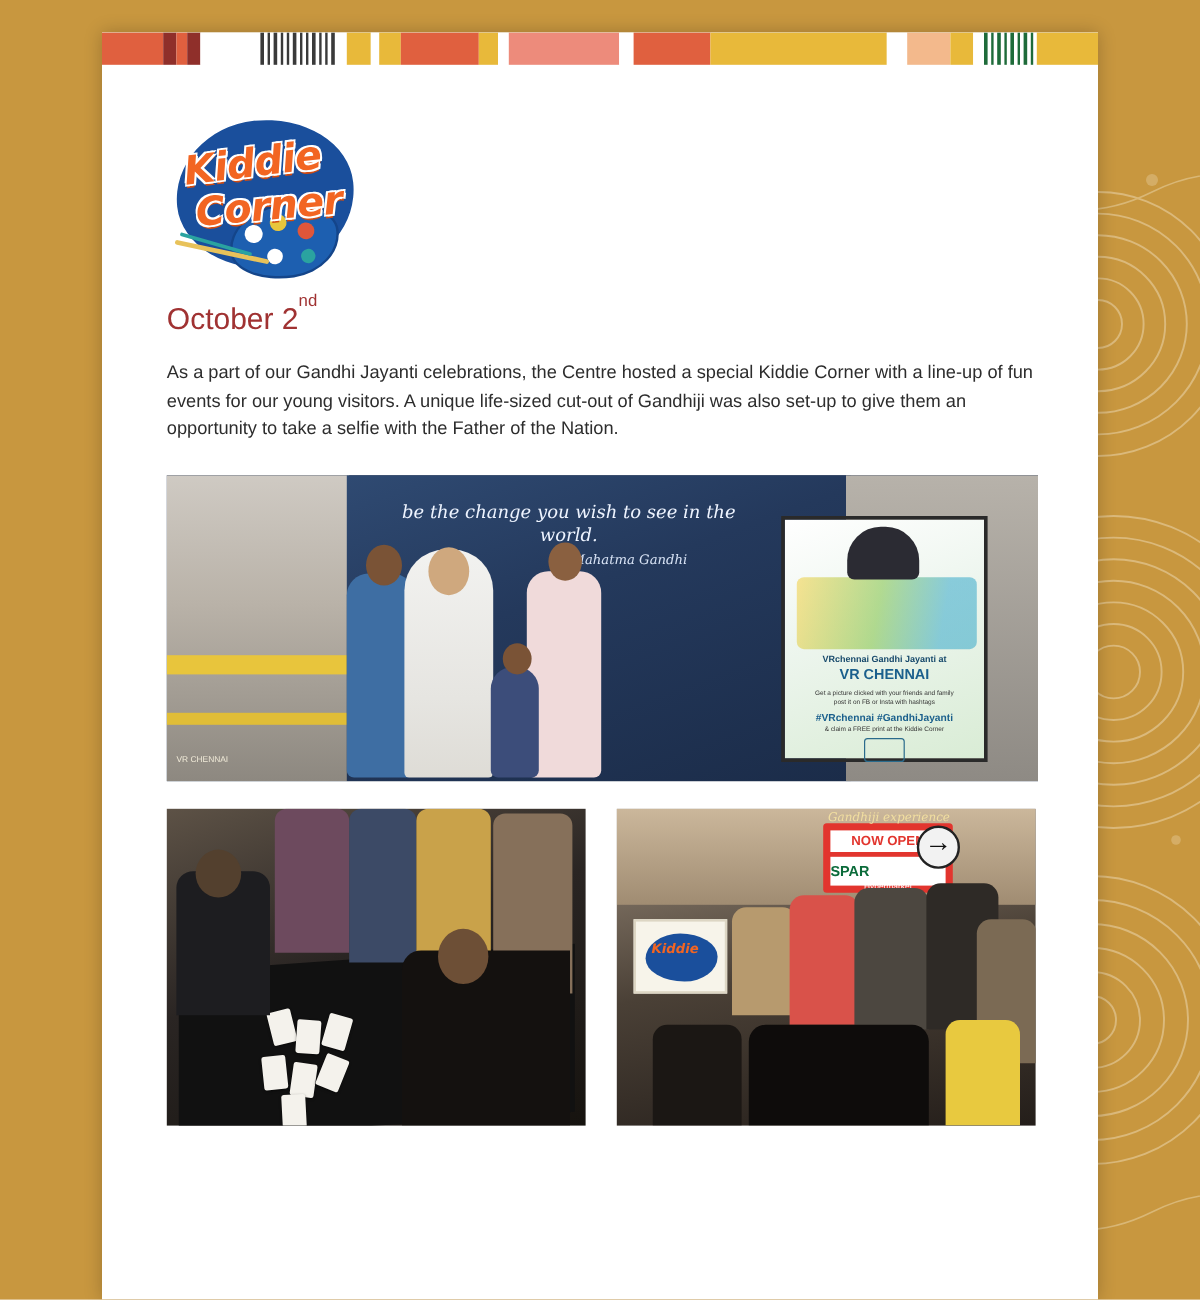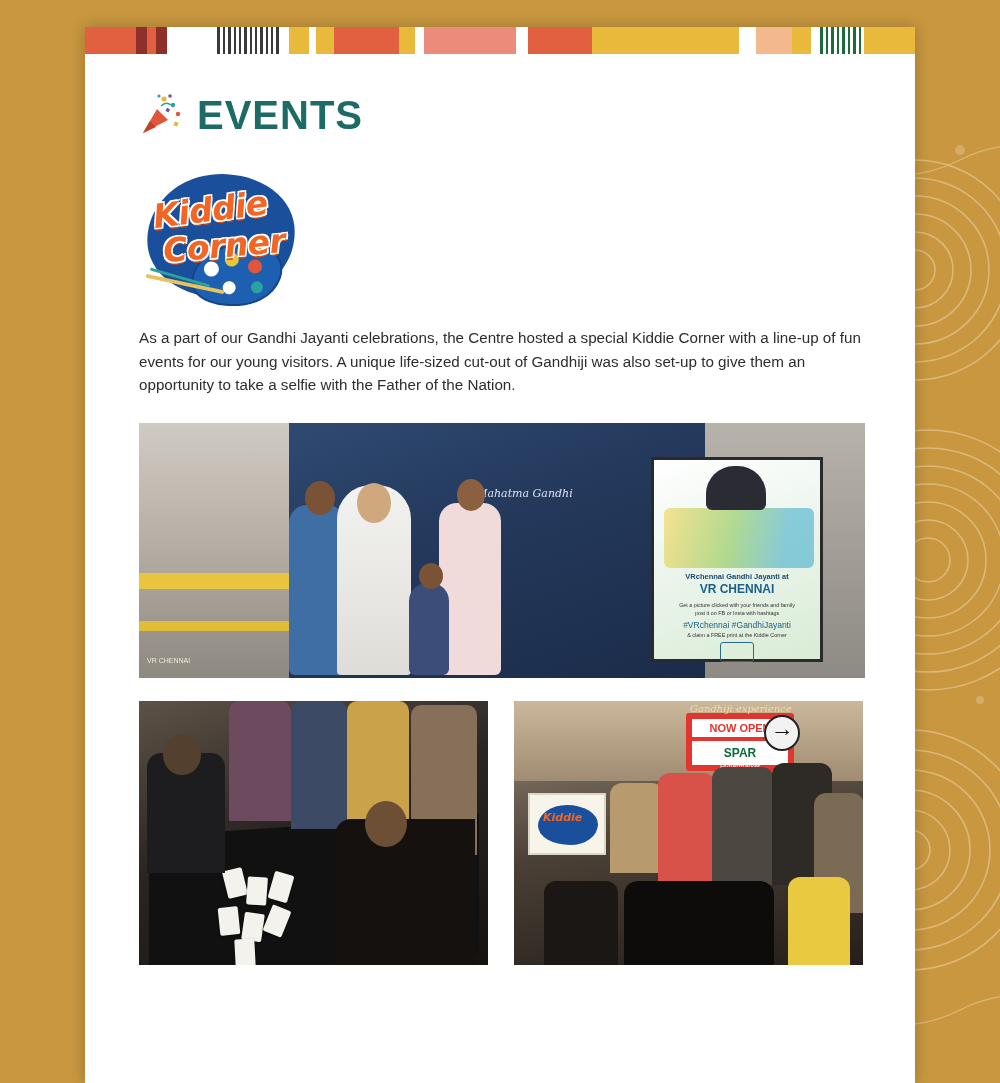--- a/index.html
+++ b/index.html
@@ -273,21 +273,21 @@
     background: #e2352e; border-radius: 3px;
   }
   .spar-open {
     position: absolute; left: 6px; top: 6px; width: 96px; height: 18px;
     background: #fff; color:#e2352e; font-size: 11px; font-weight: bold;
     text-align:center; line-height:18px; font-family:"Liberation Sans",sans-serif;
   }
   .spar-name {
     position: absolute; left: 6px; top: 28px; width: 96px; height: 24px;
     background: #fff; color:#0b6b3a; font-size: 12px; font-weight:bold;
-    text-align:center; line-height:24px; font-family:"Liberation Sans",sans-serif;
+    text-align:left; line-height:24px; font-family:"Liberation Sans",sans-serif;
   }
   .arrow-sign {
     position: absolute; left: 250px; top: 14px; width: 36px; height: 36px;
     background: #f2f2f2; border-radius: 50%; border: 2px solid #222;
   }
   .arrow-sign:after {
     content: "\2192"; position:absolute; left:0; top:-2px; width:100%;
     text-align:center; font-size: 23px; color:#111;
   }
   .kc-board {
@@ -390,81 +390,68 @@
         <i style="background: rgb(30, 107, 58);"></i>
         <i style="background: rgb(30, 107, 58);"></i>
         <i style="background: rgb(30, 107, 58);"></i>
         <i style="background: rgb(30, 107, 58);"></i>
       </div>
       <div class="band-seg" style="width: 6.09756%; background: rgb(232, 185, 58);"></div>
     </div>
 
   <div class="content">
 
-    <div class="events-head">
-      <span class="events-icon">
-        <svg width="46" height="46" viewBox="0 0 46 46" xmlns="http://www.w3.org/2000/svg">
-          <path d="M6 41 L20 17 L31 28 Z" fill="#e0563a"></path>
-          <path d="M6 41 L13 29 L19 35 Z" fill="#c44129"></path>
-          <circle cx="27" cy="7" r="2.6" fill="#e8b93a"></circle>
-          <circle cx="36" cy="13" r="2.2" fill="#2aa3a0"></circle>
-          <circle cx="33" cy="4" r="1.8" fill="#7a4fa0"></circle>
-          <circle cx="41" cy="22" r="2.2" fill="#e0563a"></circle>
-          <circle cx="22" cy="4" r="1.6" fill="#2aa3a0"></circle>
-          <rect x="37" y="30" width="4" height="4" fill="#e8b93a" transform="rotate(20 39 32)"></rect>
-          <rect x="29" y="16" width="3.4" height="3.4" fill="#7a4fa0" transform="rotate(30 30 18)"></rect>
-          <path d="M24 14 q5 -5 10 -1" stroke="#2aa3a0" stroke-width="1.6" fill="none"></path>
-        </svg>
-      </span>
-      <span class="events-title">EVENTS</span>
-    </div>
 
     <div class="logo-wrap">
       <div class="logo-blob"></div>
       <div class="palette">
         <span class="paint" style="left:12px;top:12px;width:15px;height:15px;background:#ffffff;"></span>
         <span class="paint" style="left:34px;top:6px;width:14px;height:14px;background:#e8c63c;"></span>
         <span class="paint" style="left:56px;top:16px;width:14px;height:14px;background:#e0563a;"></span>
         <span class="paint" style="left:28px;top:34px;width:13px;height:13px;background:#ffffff;"></span>
         <span class="paint" style="left:56px;top:38px;width:12px;height:12px;background:#2aa3a0;"></span>
       </div>
       <div class="brush"></div>
       <div class="brush2"></div>
       <div class="logo-word1">Kiddie</div>
       <div class="logo-word2">Corner</div>
     </div>
 
+    <div class="date-line">
+      <span>October 2</span><sup>nd</sup>
+    </div>
 
     <p class="body-text">As a part of our Gandhi Jayanti celebrations, the Centre hosted a special Kiddie Corner with a line-up of fun events for our young visitors. A unique life-sized cut-out of Gandhiji was also set-up to give them an opportunity to take a selfie with the Father of the Nation.</p>
 
     <div class="photo photo-hero">
       <div class="hero-left-store"></div>
       <div class="hero-rail"></div>
       <div class="hero-rail2"></div>
       <div class="hero-wall"></div>
+      <div class="hero-quote">be the change you wish to see in the world.</div>
       <div class="hero-attrib">- Mahatma Gandhi</div>
       <div class="hero-right-panel"></div>
 
       <div class="hero-person" style="left:150px;top:82px;width:56px;height:170px;background:#3e6ea3;"></div>
       <div style="position:absolute;left:166px;top:58px;width:30px;height:34px;background:#7a5336;border-radius:50%;"></div>
       <div class="gandhi-cutout"></div>
       <div class="gandhi-head"></div>
       <div class="hero-person" style="left:300px;top:80px;width:62px;height:172px;background:#f0dada;"></div>
       <div style="position:absolute;left:318px;top:56px;width:28px;height:32px;background:#8a6040;border-radius:50%;"></div>
       <div class="hero-person" style="left:270px;top:160px;width:40px;height:92px;background:#3c4d7a;"></div>
       <div style="position:absolute;left:280px;top:140px;width:24px;height:26px;background:#7a5336;border-radius:50%;"></div>
 
       <div class="hero-standee">
         <div class="standee-wash"></div>
         <div style="position:absolute;left:52px;top:6px;width:60px;height:44px;background:#2b2b33;border-radius:28px 28px 6px 6px;"></div>
         <div class="standee-tx" style="top:112px;font-size:7.5px;font-weight:bold;">VRchennai Gandhi Jayanti at</div>
         <div class="standee-tx" style="top:122px;font-size:12px;font-weight:bold;color:#1a5f8c;">VR CHENNAI</div>
         <div class="standee-tx" style="top:142px;font-size:5.4px;color:#333;">Get a picture clicked with your friends and family</div>
         <div class="standee-tx" style="top:150px;font-size:5.4px;color:#333;">post it on FB or Insta with hashtags</div>
-        <div class="standee-tx" style="top:160px;font-size:8.5px;font-weight:normal;color:#1a5f8c;">#VRchennai #GandhiJayanti</div>
+        <div class="standee-tx" style="top:160px;font-size:8.5px;font-weight:bold;color:#1a5f8c;">#VRchennai #GandhiJayanti</div>
         <div class="standee-tx" style="top:172px;font-size:5.4px;color:#333;">&amp; claim a FREE print at the Kiddie Corner</div>
         <div style="position:absolute;left:66px;top:182px;width:34px;height:20px;border:1.5px solid #2a6b8c;border-radius:3px;"></div>
       </div>
 
       <div style="position:absolute;left:8px;bottom:14px;font-size:7px;color:#f0ead8;font-family:'Liberation Sans',sans-serif;">VR CHENNAI</div>
     </div>
 
     <div class="photo-row">
 
       <div class="photo photo-small left">

